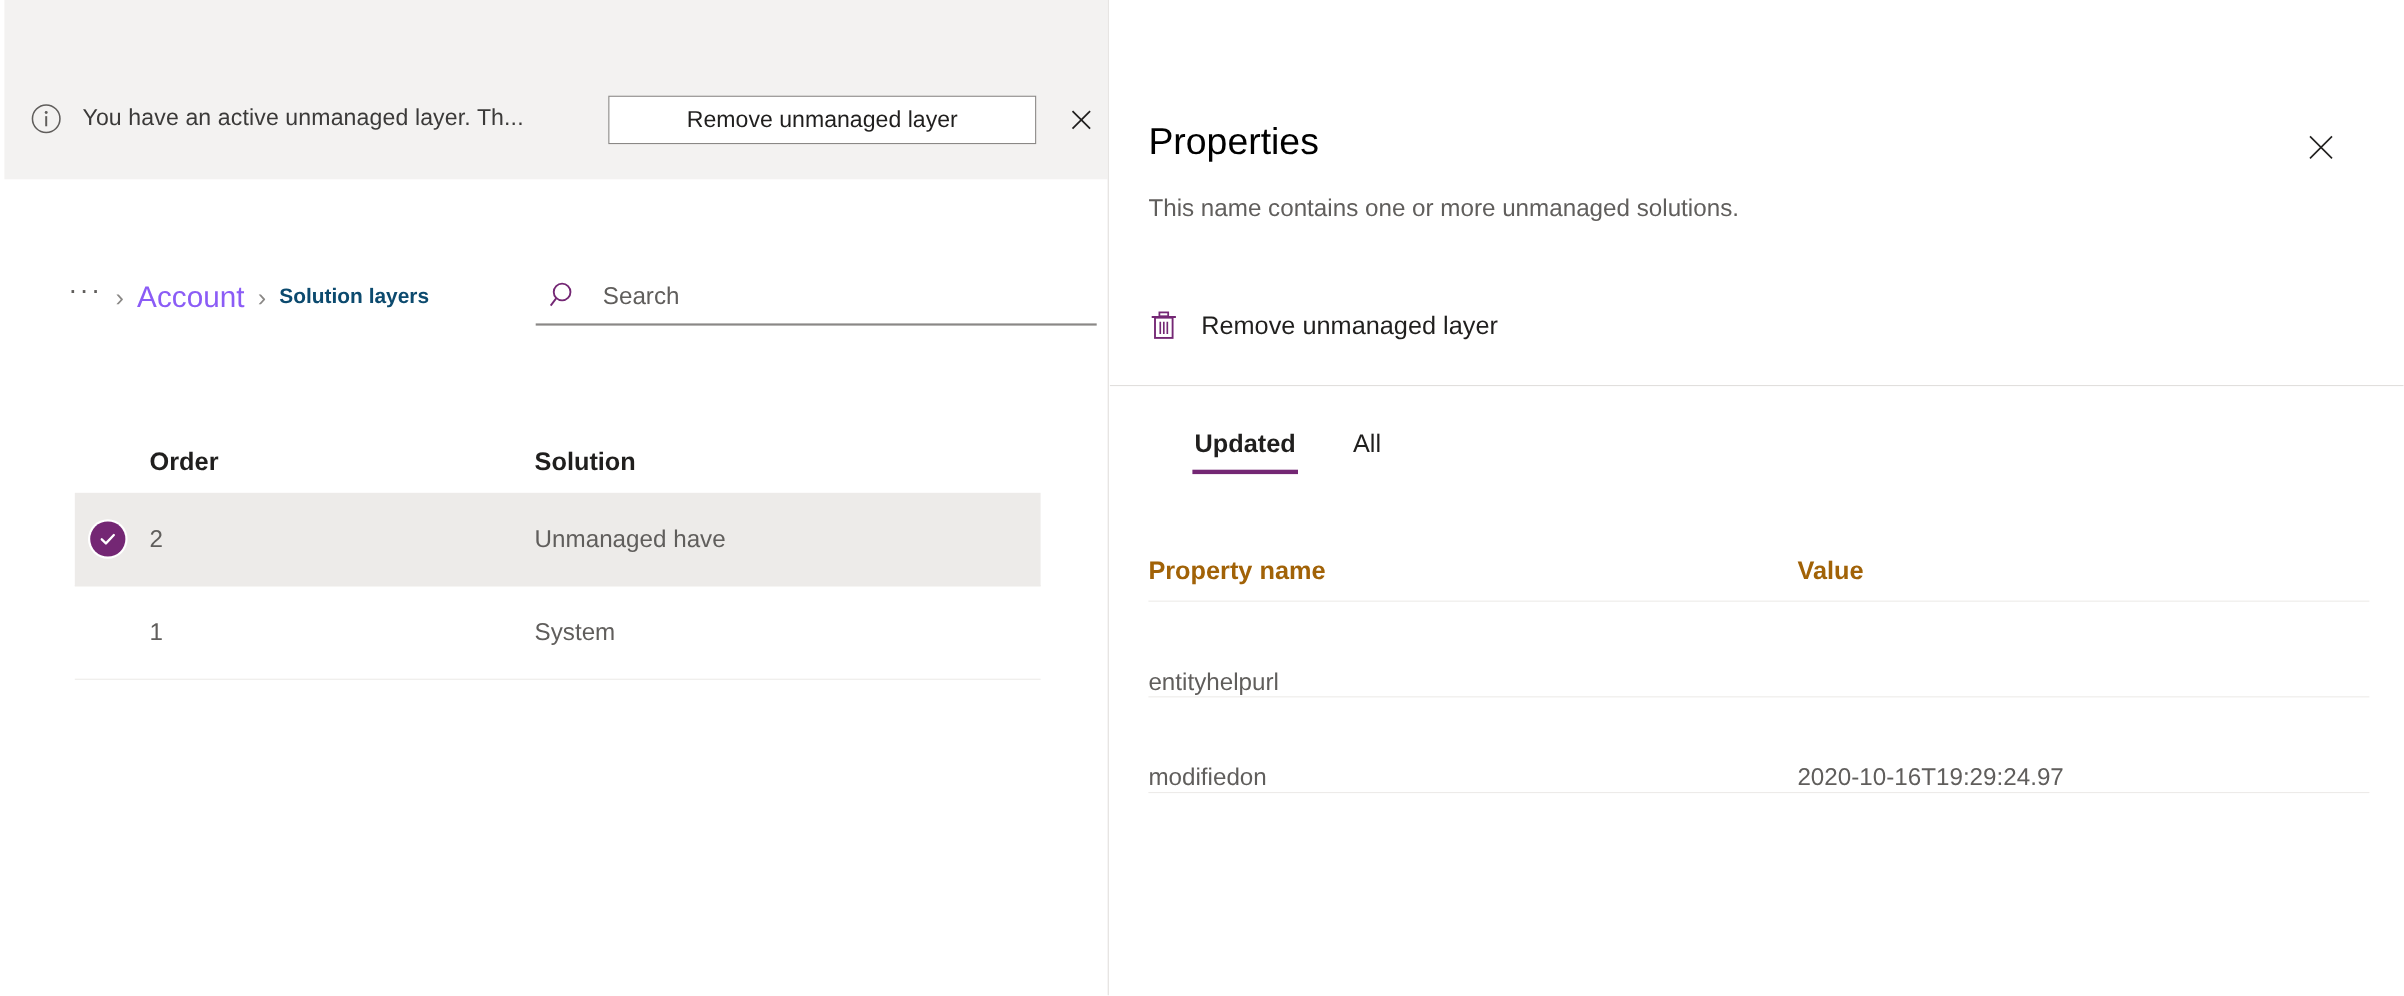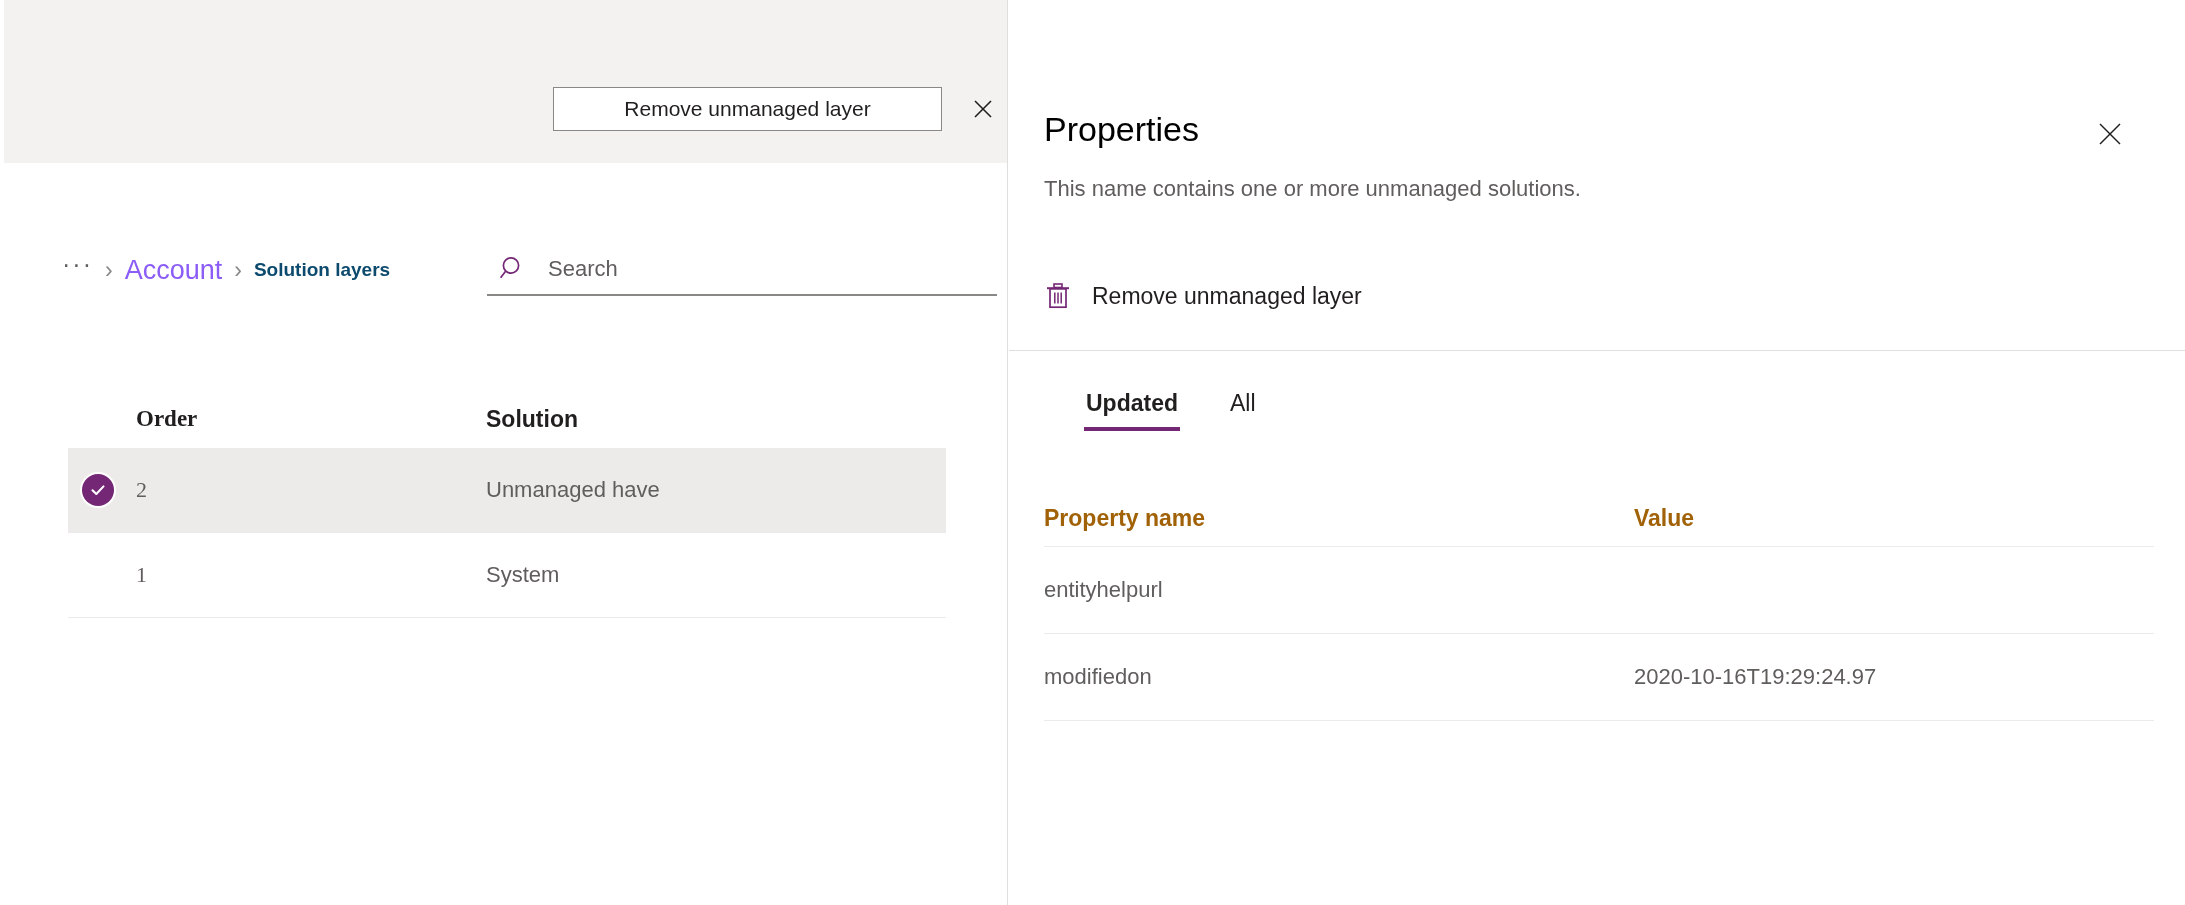--- a/index.html
+++ b/index.html
@@ -209,21 +209,21 @@
     align-items: center;
     border-bottom: 1px solid #edebe9;
     cursor: pointer;
     box-sizing: border-box;
   }
   .lt-row.selected {
     background: #edebe9;
     border-bottom: 1px solid #edebe9;
   }
   .col-check { width: 68px; flex: 0 0 68px; display:flex; align-items:center; justify-content:flex-start; }
-  .col-order { width: 350px; flex: 0 0 350px; font-family: Liberation Serif, serif; }
+  .col-order { width: 350px; flex: 0 0 350px; }
   .col-solution { flex: 1 1 auto; }
   .lt-cell {
     font-size: 22px;
     color: #605e5c;
   }
   .check-circle {
     width: 32px;
     height: 32px;
     border-radius: 50%;
     background: #742774;
@@ -350,41 +350,51 @@
     height: 56px;
     border-bottom: 1px solid #edebe9;
   }
   .pt-th {
     font-size: 23px;
     font-weight: bold;
     color: #a16207;
   }
   .pt-row {
     display: flex;
-    align-items: center;
+    align-items: flex-end;
     height: 86px;
     border-bottom: 1px solid #edebe9;
   }
   .pt-cell {
     font-size: 22px;
     color: #605e5c;
   }
   .col-prop { width: 590px; flex: 0 0 590px; }
   .col-val { flex: 1 1 auto; }
 </style>
 </head>
 <body>
 
 <div class="window-edge"></div>
 
 <div id="page">
 
   <div class="left-pane">
 
     <div class="notification-bar">
+      <div class="notification-row">
+        <span class="info-icon">
+          <svg width="28" height="28" viewBox="0 0 28 28">
+            <circle cx="14" cy="14" r="12.5" fill="none" stroke="#605e5c" stroke-width="1.4"></circle>
+            <circle cx="14" cy="8.3" r="1.35" fill="#605e5c"></circle>
+            <rect x="13.1" y="11.6" width="1.8" height="9.2" fill="#605e5c"></rect>
+          </svg>
+        </span>
+        <span class="notification-text">You have an active unmanaged layer. Th...</span>
+      </div>
 
       <button class="remove-layer-btn">Remove unmanaged layer</button>
 
       <span class="notif-close">
         <svg width="22" height="22" viewBox="0 0 22 22">
           <line x1="3" y1="3" x2="19" y2="19" stroke="#201f1e" stroke-width="1.6"></line>
           <line x1="19" y1="3" x2="3" y2="19" stroke="#201f1e" stroke-width="1.6"></line>
         </svg>
       </span>
     </div>

